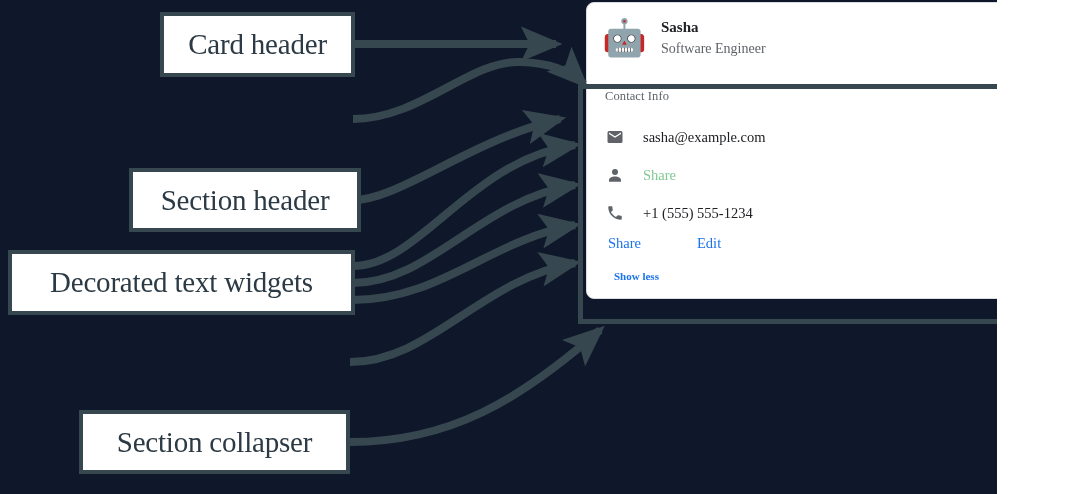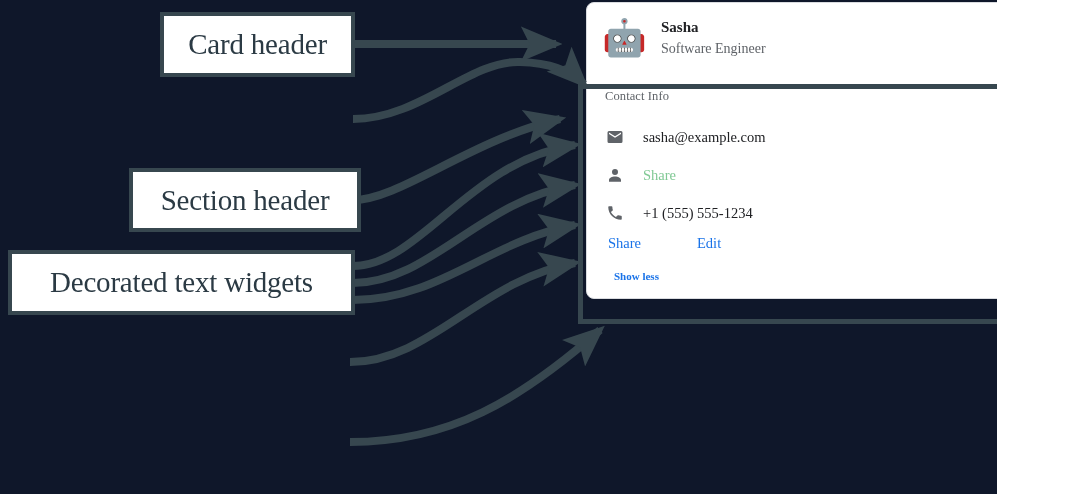--- a/index.html
+++ b/index.html
@@ -200,20 +200,23 @@
 
   <div class="anno" style="left:160px; top:12px; width:195px; height:65px;">
     <span>Card header</span>
   </div>
   <div class="anno" style="left:129px; top:168px; width:232px; height:64px;">
     <span>Section header</span>
   </div>
   <div class="anno" style="left:8px; top:250px; width:347px; height:65px;">
     <span>Decorated text widgets</span>
   </div>
+  <div class="anno" style="left:79px; top:410px; width:271px; height:64px;">
+    <span>Section collapser</span>
+  </div>
 
   <div id="card">
 
     <div class="card-header">
       <div class="avatar">
         <span>🤖</span>
       </div>
       <div class="header-text">
         <div class="header-title">Sasha</div>
         <div class="header-subtitle">Software Engineer</div>

